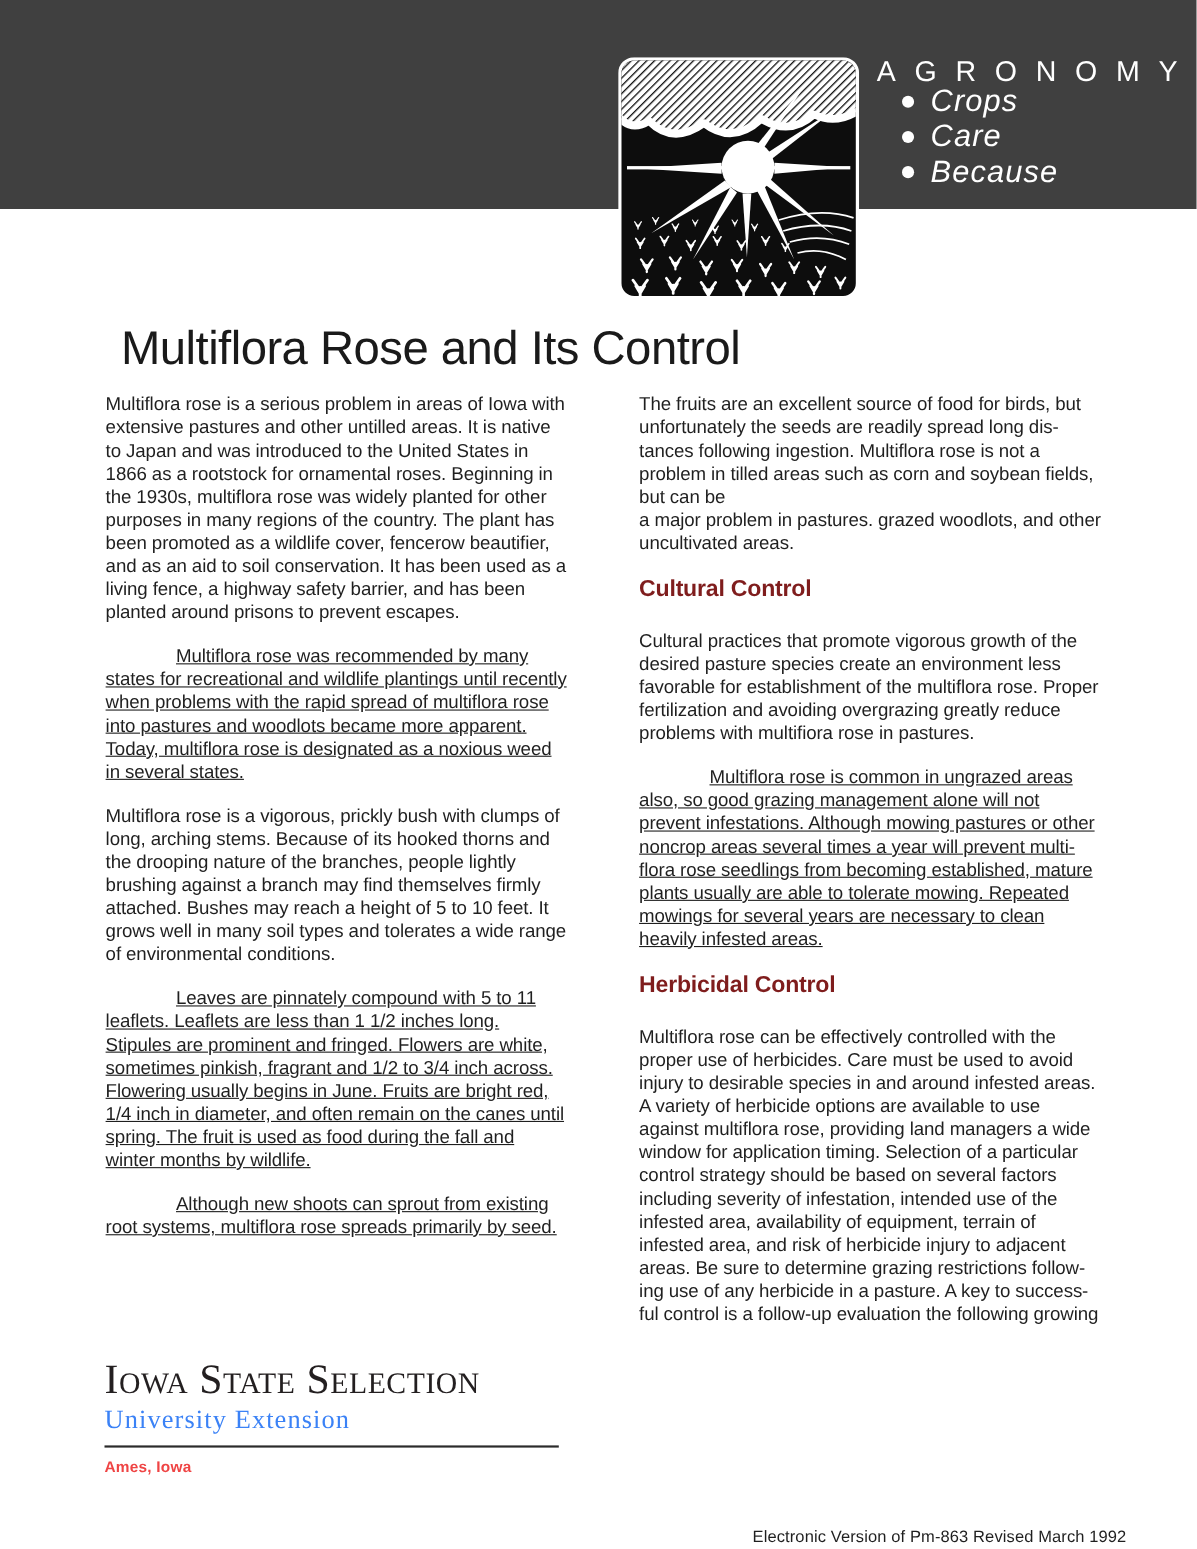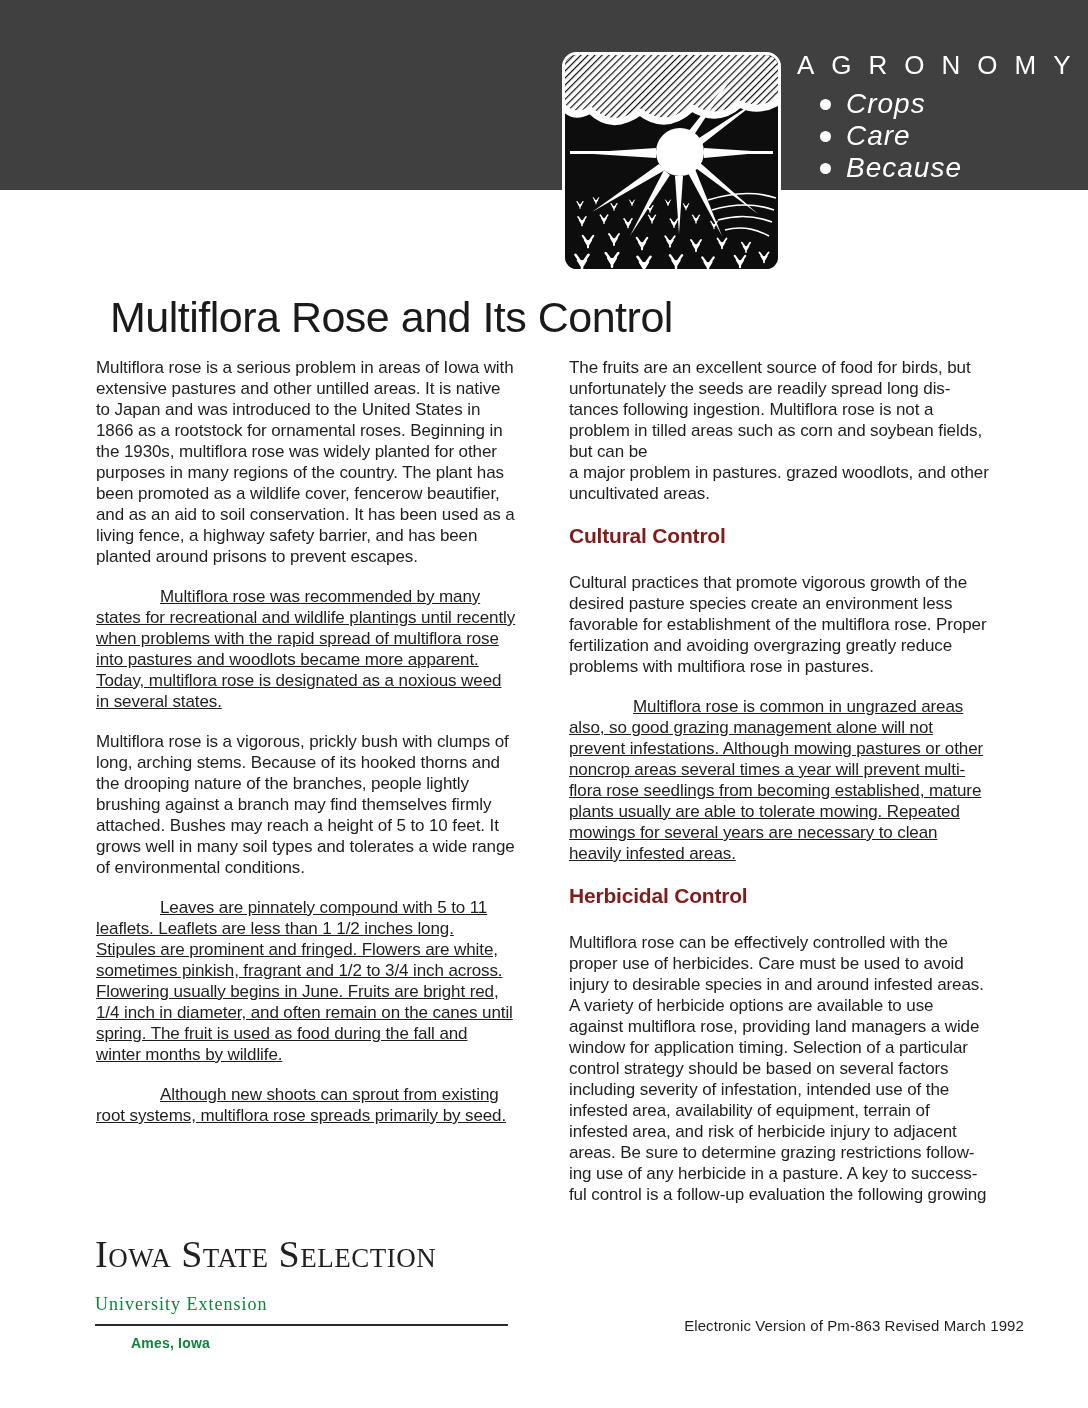--- a/index.html
+++ b/index.html
@@ -15,40 +15,40 @@
   .band{
     position:absolute;left:0;top:0;width:1088px;height:190px;
     background:#404040;
   }
   .agronomy{
     position:absolute;left:797px;top:50px;
     color:#ffffff;font-size:26px;letter-spacing:17px;font-weight:400;
     white-space:nowrap;
   }
   .topics{
-    position:absolute;left:820px;top:92px;margin:0;padding:0;list-style:none;
+    position:absolute;left:820px;top:80px;margin:0;padding:0;list-style:none;
     display:flex;flex-direction:column;gap:8px;
   }
   .topics li{display:flex;align-items:center;gap:15px;height:24px;}
   .dot{width:11px;height:11px;border-radius:50%;background:#ffffff;flex:0 0 auto;}
   .topic-label{
     color:#ffffff;font-style:italic;font-size:28px;font-weight:400;letter-spacing:1px;
   }
   
   .illus{position:absolute;left:562px;top:52px;margin:0;width:219px;height:220px;}
   
   .title{
     position:absolute;left:95px;top:278px;margin:15px;
     font-size:43px;font-weight:400;letter-spacing:-0.5px;color:#1a1a1a;
     white-space:nowrap;
   }
   
   .columns{
     position:absolute;left:96px;top:357px;
-    display:flex;gap:18px;
+    display:flex;gap:30px;
   }
   .col{width:455px;}
   .col p{
     margin:0 0 19px 0;
     font-size:17px;line-height:21px;letter-spacing:-0.1px;
     white-space:pre-line;
   }
   .col p.indent{text-indent:64px;text-decoration:underline;}
   .col h2{
     margin:20px 0 24px 0;
@@ -57,26 +57,26 @@
   
   .isu-block{position:absolute;left:95px;top:1234px;}
   .isu-name{
     font-family:"Liberation Serif", serif;
     font-variant:small-caps;
     font-size:38px;color:#231f20;letter-spacing:0.5px;line-height:1.1;
     white-space:nowrap;
   }
   .isu-ext{
     font-family:"Liberation Serif", serif;
-    font-size:18px;color:#15803d;letter-spacing:1px;margin-top:18px;
+    font-size:24px;color:#3b82f6;letter-spacing:1px;margin-top:2px;
   }
   .isu-rule{width:413px;height:2px;background:#2b2b2b;margin-top:9px;}
-  .isu-city{font-size:14px;font-weight:700;margin-top:9px;letter-spacing:0.2px;color:#15803d;margin-left:36px;}
+  .isu-city{font-size:14px;font-weight:700;margin-top:9px;letter-spacing:0.2px;color:#ef4444;}
   .version{
-    position:absolute;top:1317px;right:64px;
+    position:absolute;top:1389px;right:64px;
     font-size:15px;color:#1f1f1f;letter-spacing:0.1px;
   }
 </style>
 </head>
 <body>
 
 <div class="page">
 
   <header class="band">
     <div class="agronomy">AGRONOMY</div>

